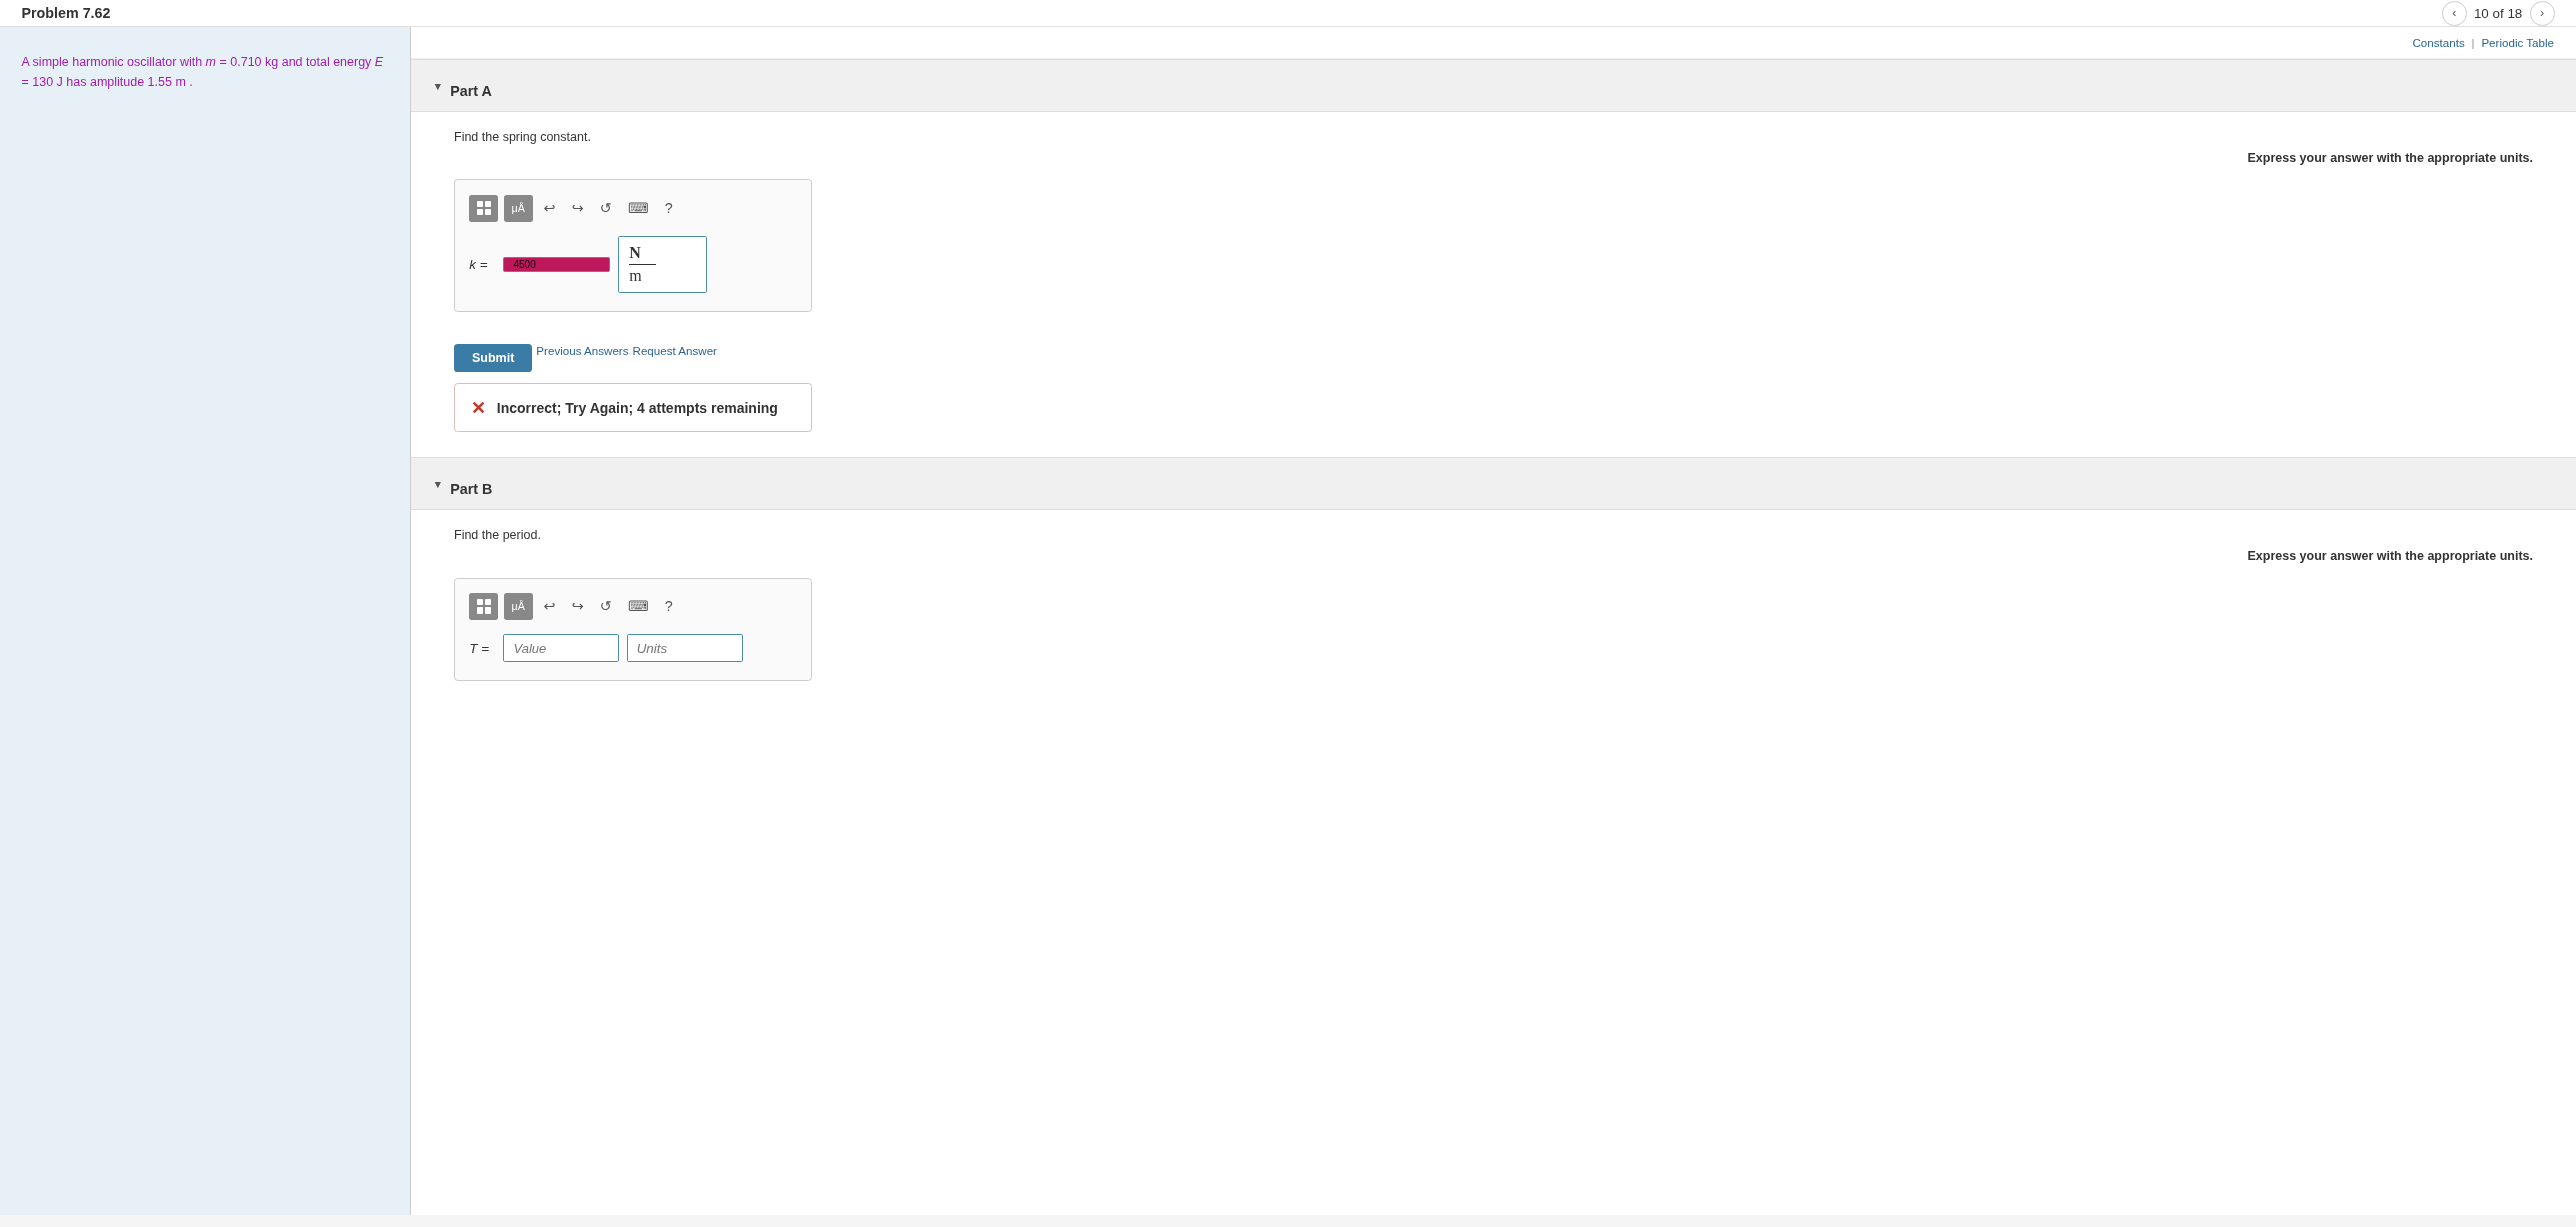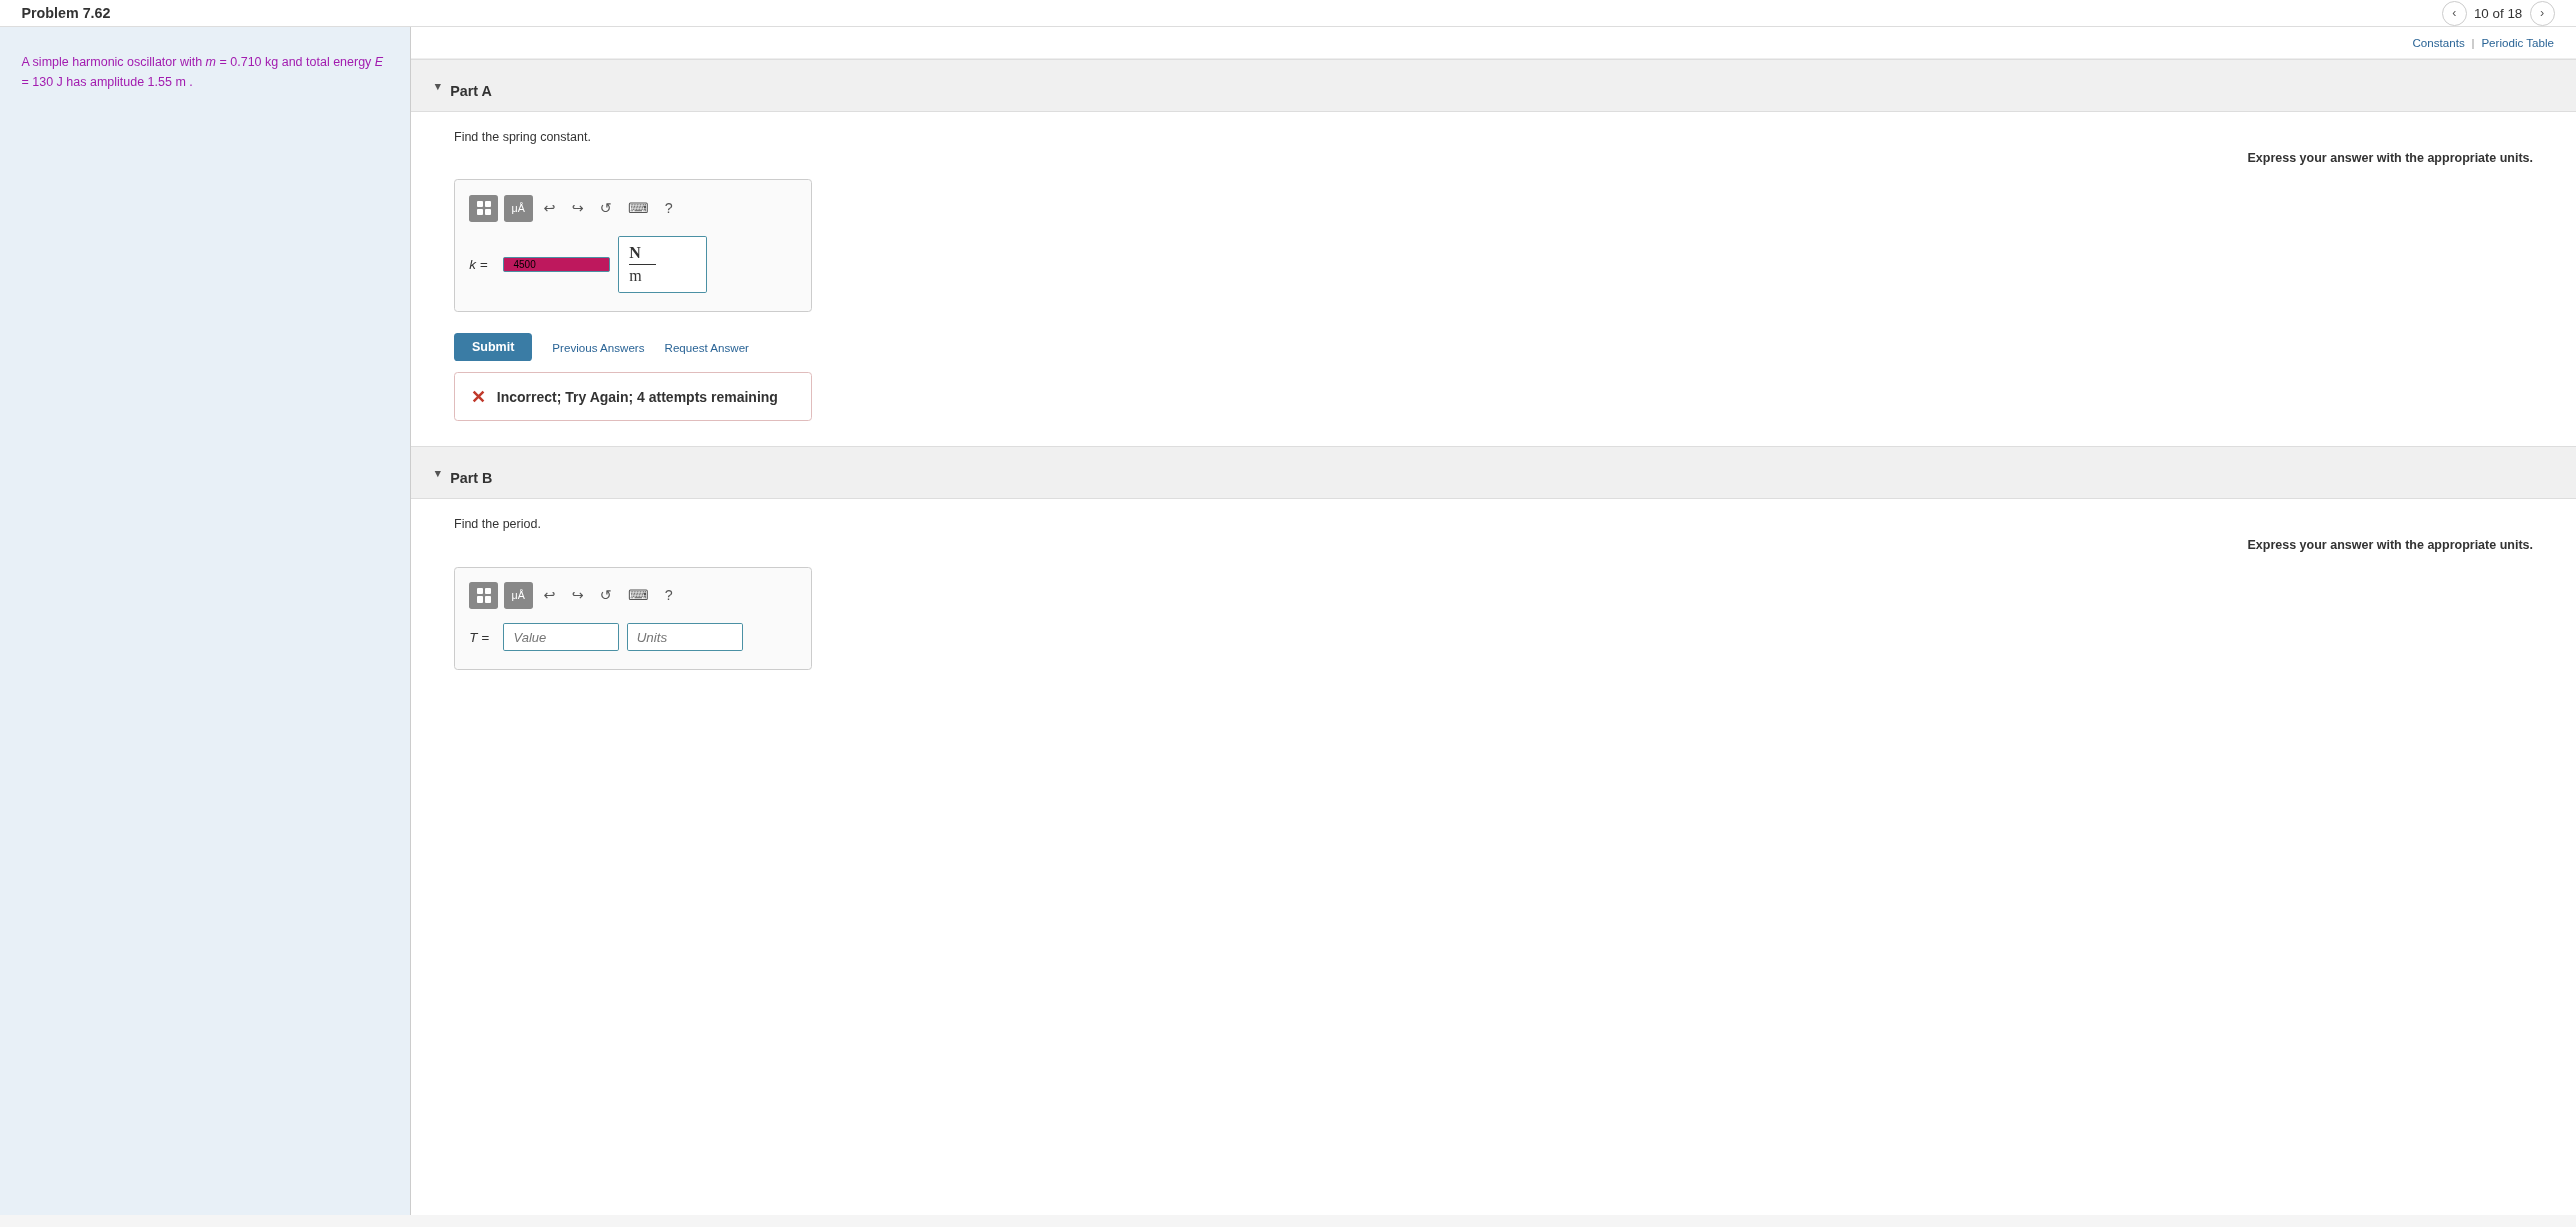--- a/index.html
+++ b/index.html
@@ -133,21 +133,21 @@
       text-align: right;
     }
 
     
     .answer-box-container {
       border: 0.9px solid #ccc;
       border-radius: 3.6px;
       padding: 14.3px 14.3px 18px;
       background: #fafafa;
       max-width: 358px;
-      margin-bottom: 21px;
+      margin-bottom: 32px;
     }
 
     
     .math-toolbar {
       display: flex;
       align-items: center;
       gap: 5.4px;
       margin-bottom: 14.3px;
     }
     .toolbar-btn {
@@ -229,22 +229,22 @@
       width: 116px;
       outline: none;
       background: #fff;
       color: #aaa;
       font-style: italic;
     }
 
     
     .submit-row {
       display: flex;
-      align-items: center;
-      gap: 20px;
+      align-items: flex-start;
+      gap: 4px;
       margin-top: 16px;
     }
     .submit-btn {
       background: #3a7ca5;
       color: #fff;
       border: none;
       border-radius: 3.6px;
       padding: 7.2px 18px;
       font-size: 12.5px;
       font-weight: bold;

